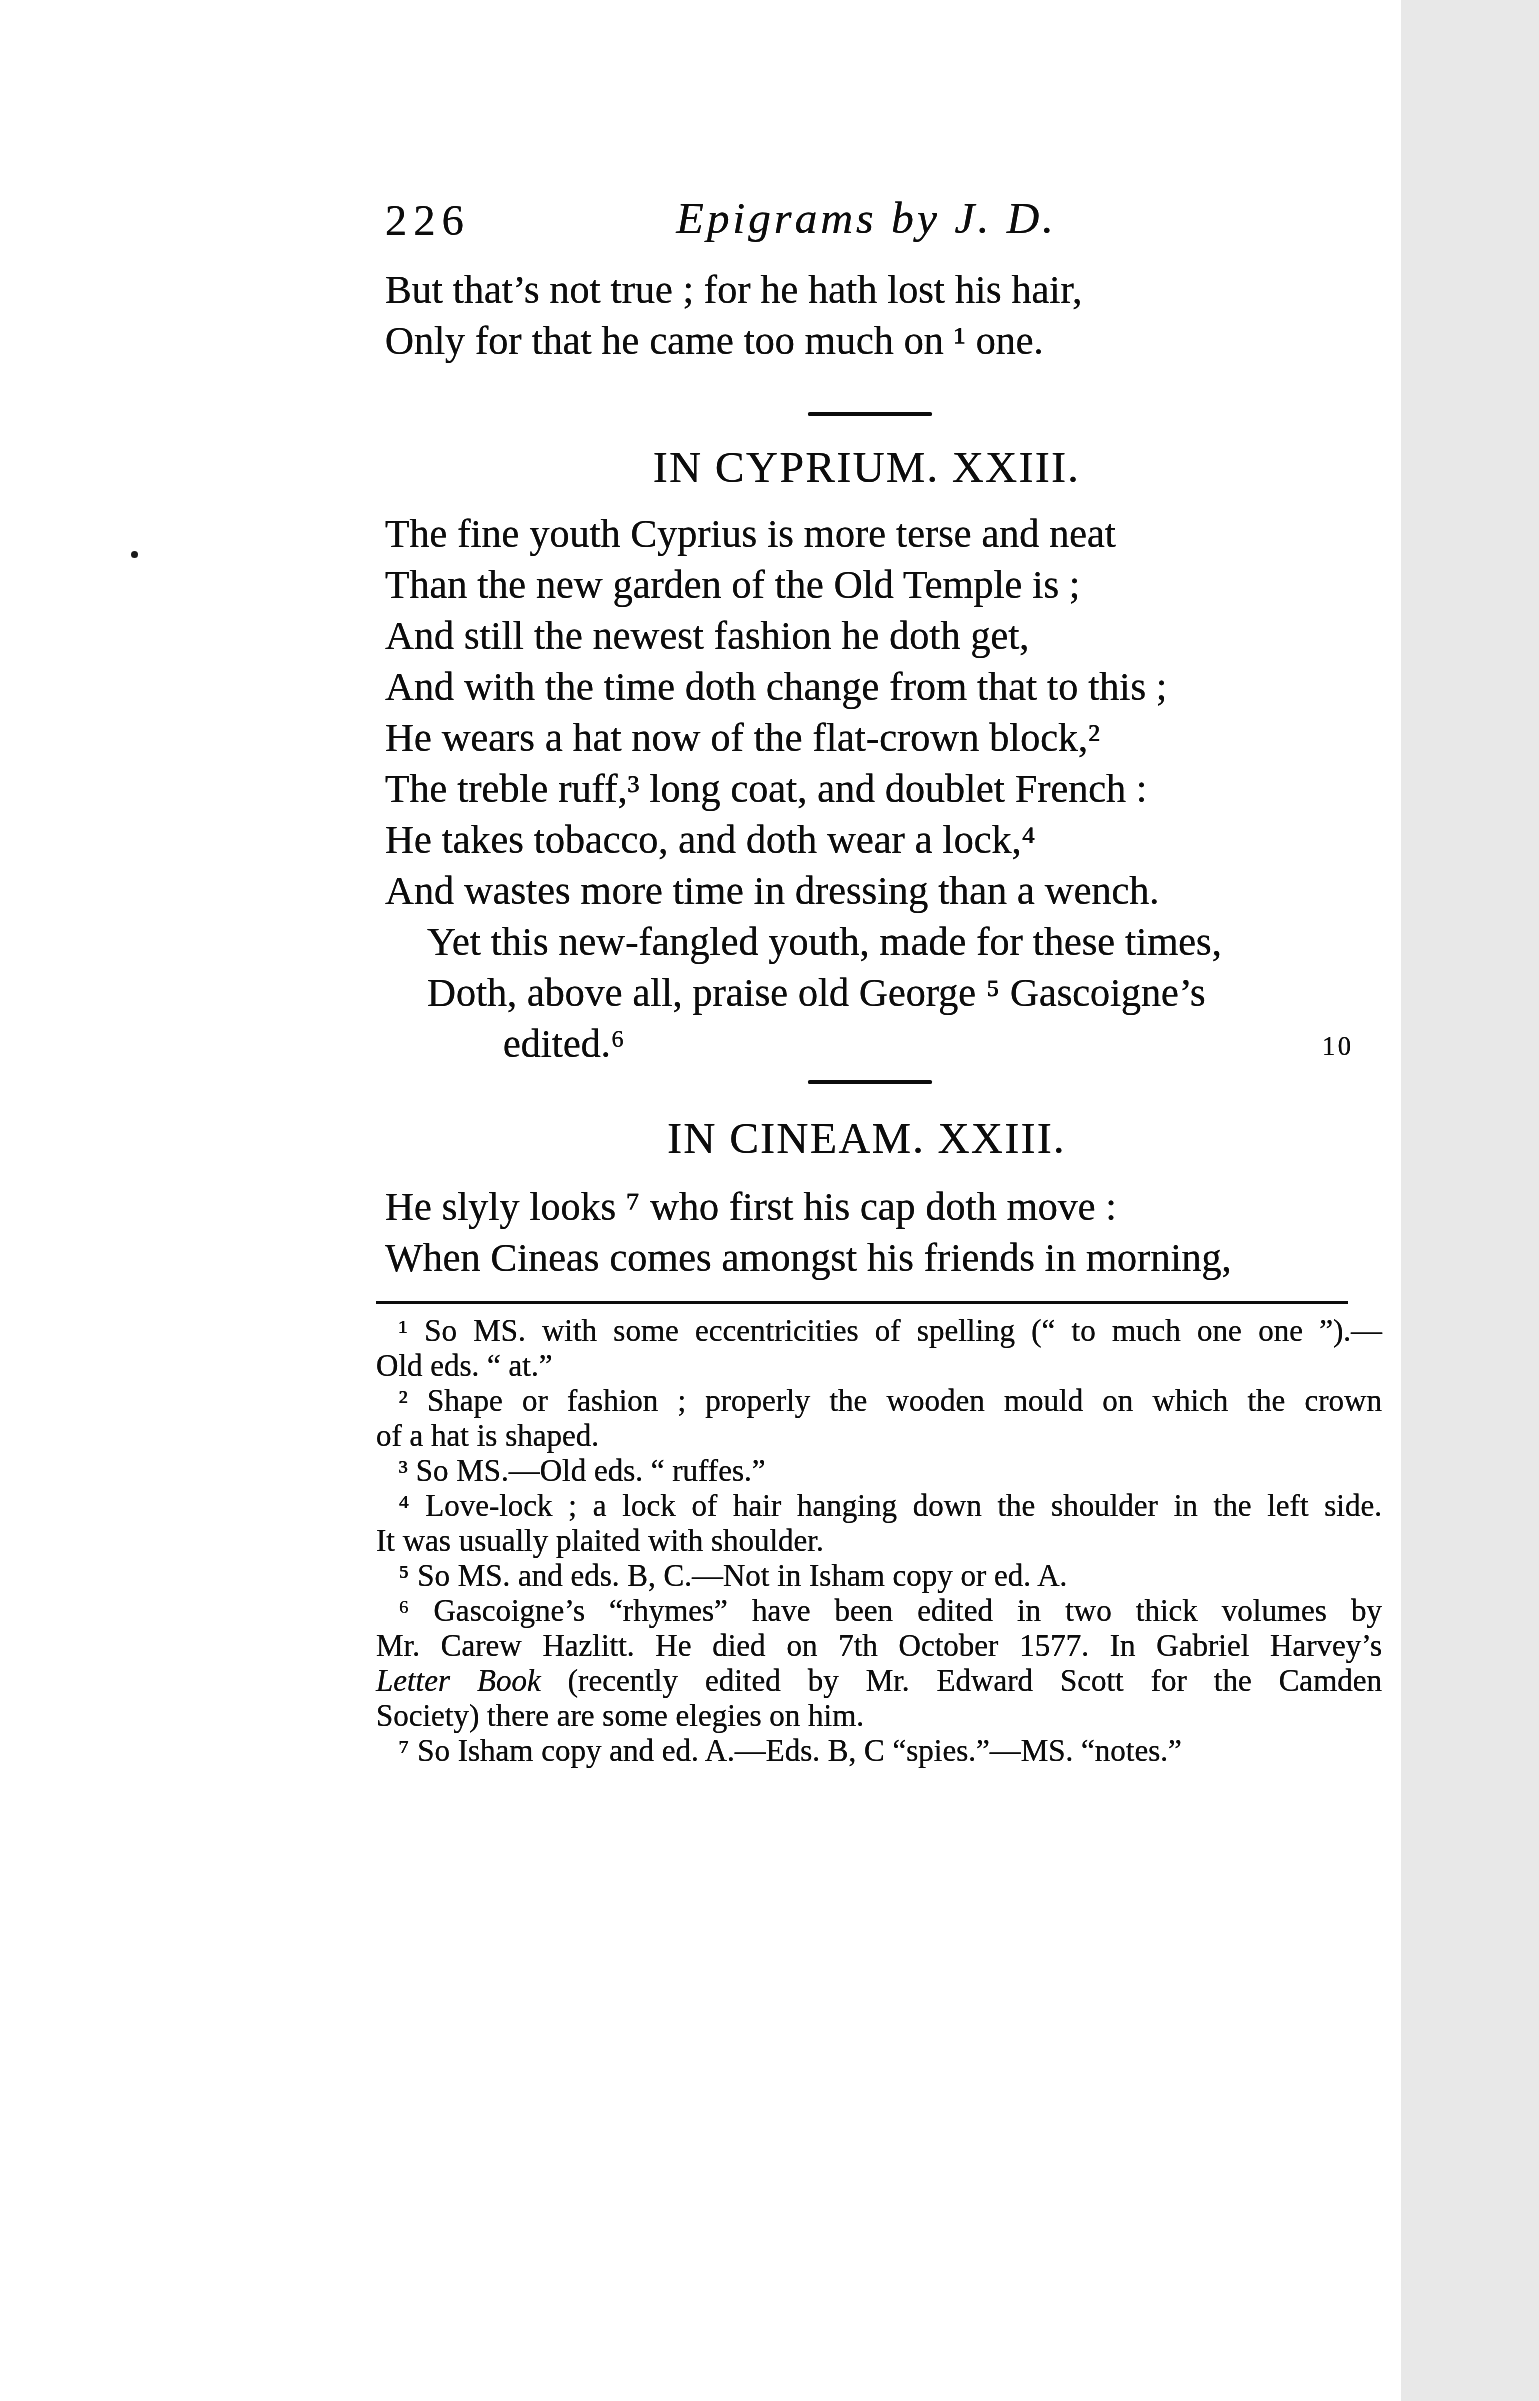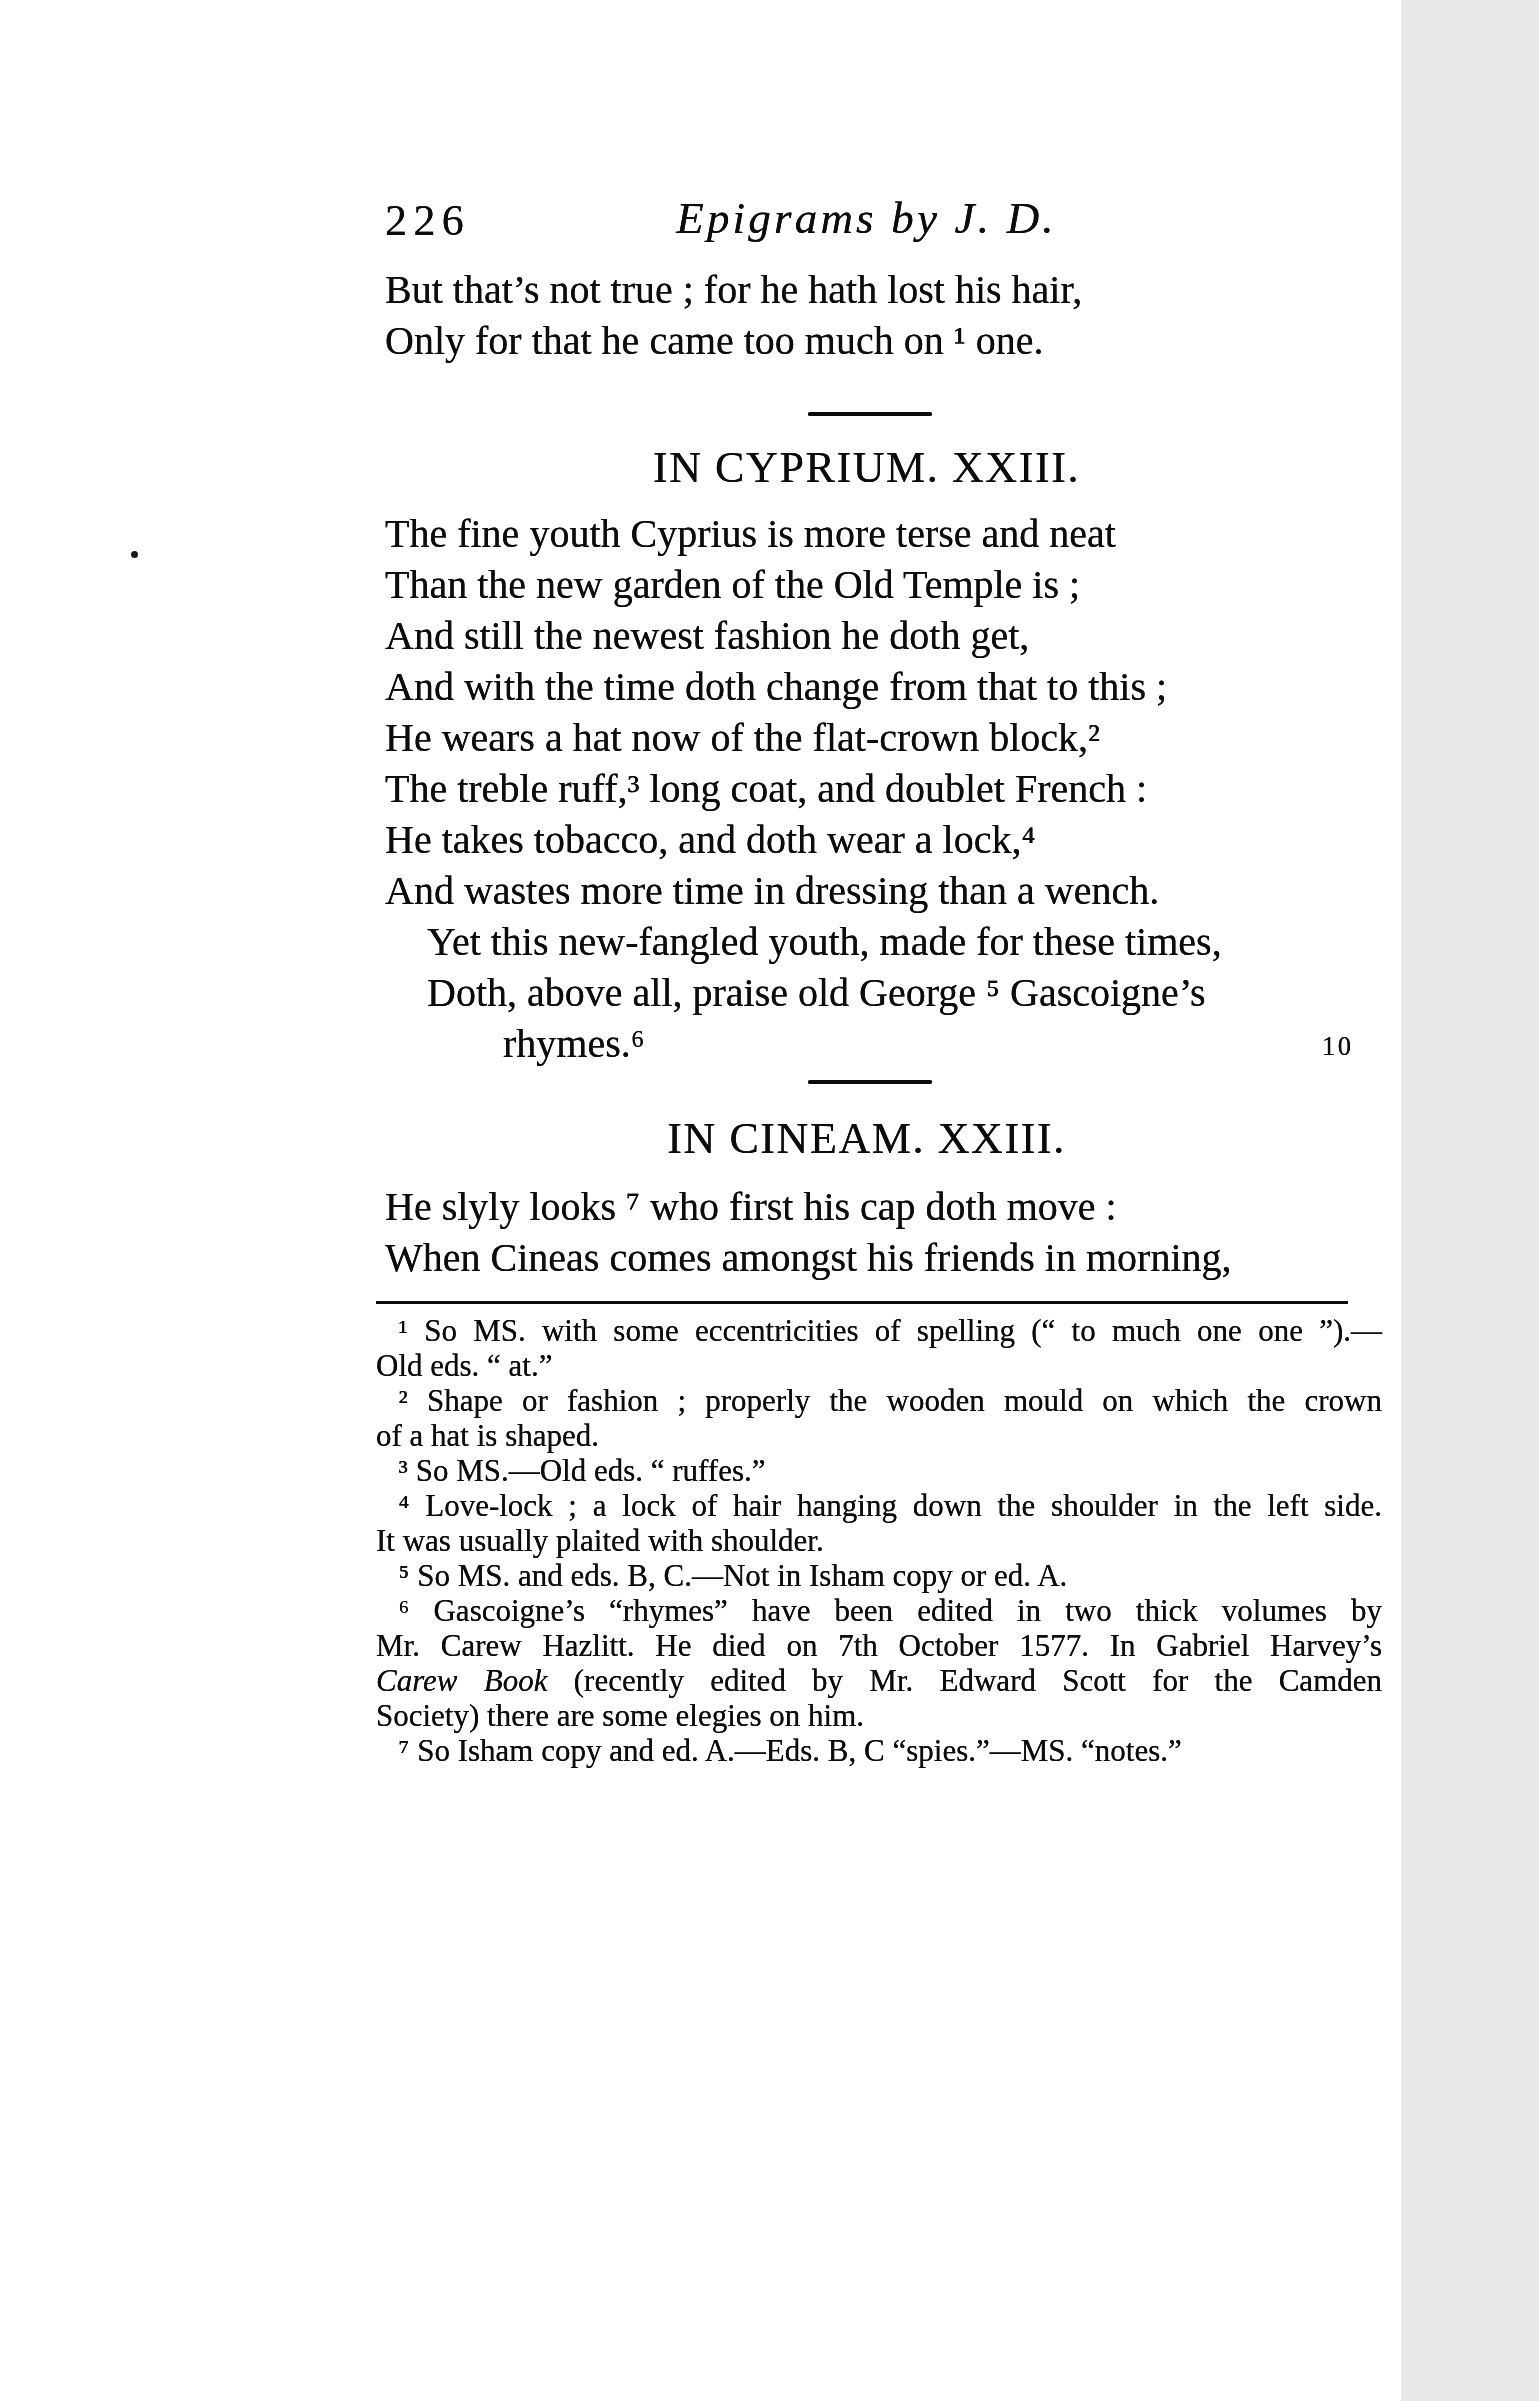--- a/index.html
+++ b/index.html
@@ -93,21 +93,21 @@
     <div class="poem-line">The fine youth Cyprius is more terse and neat</div>
     <div class="poem-line">Than the new garden of the Old Temple is ;</div>
     <div class="poem-line">And still the newest fashion he doth get,</div>
     <div class="poem-line">And with the time doth change from that to this ;</div>
     <div class="poem-line">He wears a hat now of the flat-crown block,²</div>
     <div class="poem-line">The treble ruff,³ long coat, and doublet French :</div>
     <div class="poem-line">He takes tobacco, and doth wear a lock,⁴</div>
     <div class="poem-line">And wastes more time in dressing than a wench.</div>
     <div class="poem-line ind1">Yet this new-fangled youth, made for these times,</div>
     <div class="poem-line ind1">Doth, above all, praise old George ⁵ Gascoigne’s</div>
-    <div class="poem-line ind2">rhymes.⁶</div>
+    <div class="poem-line ind2">edited.⁶</div>
   </div>
 
   <div class="abs margin-line-number">10</div>
 
   <div class="abs divider divider2"></div>
 
   <div class="abs section-heading heading2">IN CINEAM. XXIII.</div>
 
   <div class="abs poem2">
     <div class="poem-line">He slyly looks ⁷ who first his cap doth move :</div>
@@ -120,19 +120,19 @@
     <div class="fn-line fn-indent fjust">¹ So MS. with some eccentricities of spelling (“ to much one one ”).—</div>
     <div class="fn-line">Old eds. “ at.”</div>
     <div class="fn-line fn-indent fjust">² Shape or fashion ; properly the wooden mould on which the crown</div>
     <div class="fn-line">of a hat is shaped.</div>
     <div class="fn-line fn-indent">³ So MS.—Old eds. “ ruffes.”</div>
     <div class="fn-line fn-indent fjust">⁴ Love-lock ; a lock of hair hanging down the shoulder in the left side.</div>
     <div class="fn-line">It was usually plaited with shoulder.</div>
     <div class="fn-line fn-indent">⁵ So MS. and eds. B, C.—Not in Isham copy or ed. A.</div>
     <div class="fn-line fn-indent fjust">⁶ Gascoigne’s “rhymes” have been edited in two thick volumes by</div>
     <div class="fn-line fjust">Mr. Carew Hazlitt.  He died on 7th October 1577.  In Gabriel Harvey’s</div>
-    <div class="fn-line fjust"><span class="it">Carew Book</span><span> (recently edited by Mr. Edward Scott for the Camden</span></div>
+    <div class="fn-line fjust"><span class="it">Letter Book</span><span> (recently edited by Mr. Edward Scott for the Camden</span></div>
     <div class="fn-line">Society) there are some elegies on him.</div>
     <div class="fn-line fn-indent">⁷ So Isham copy and ed. A.—Eds. B, C “spies.”—MS. “notes.”</div>
   </div>
 
 </div>
 
 
 </body></html>

